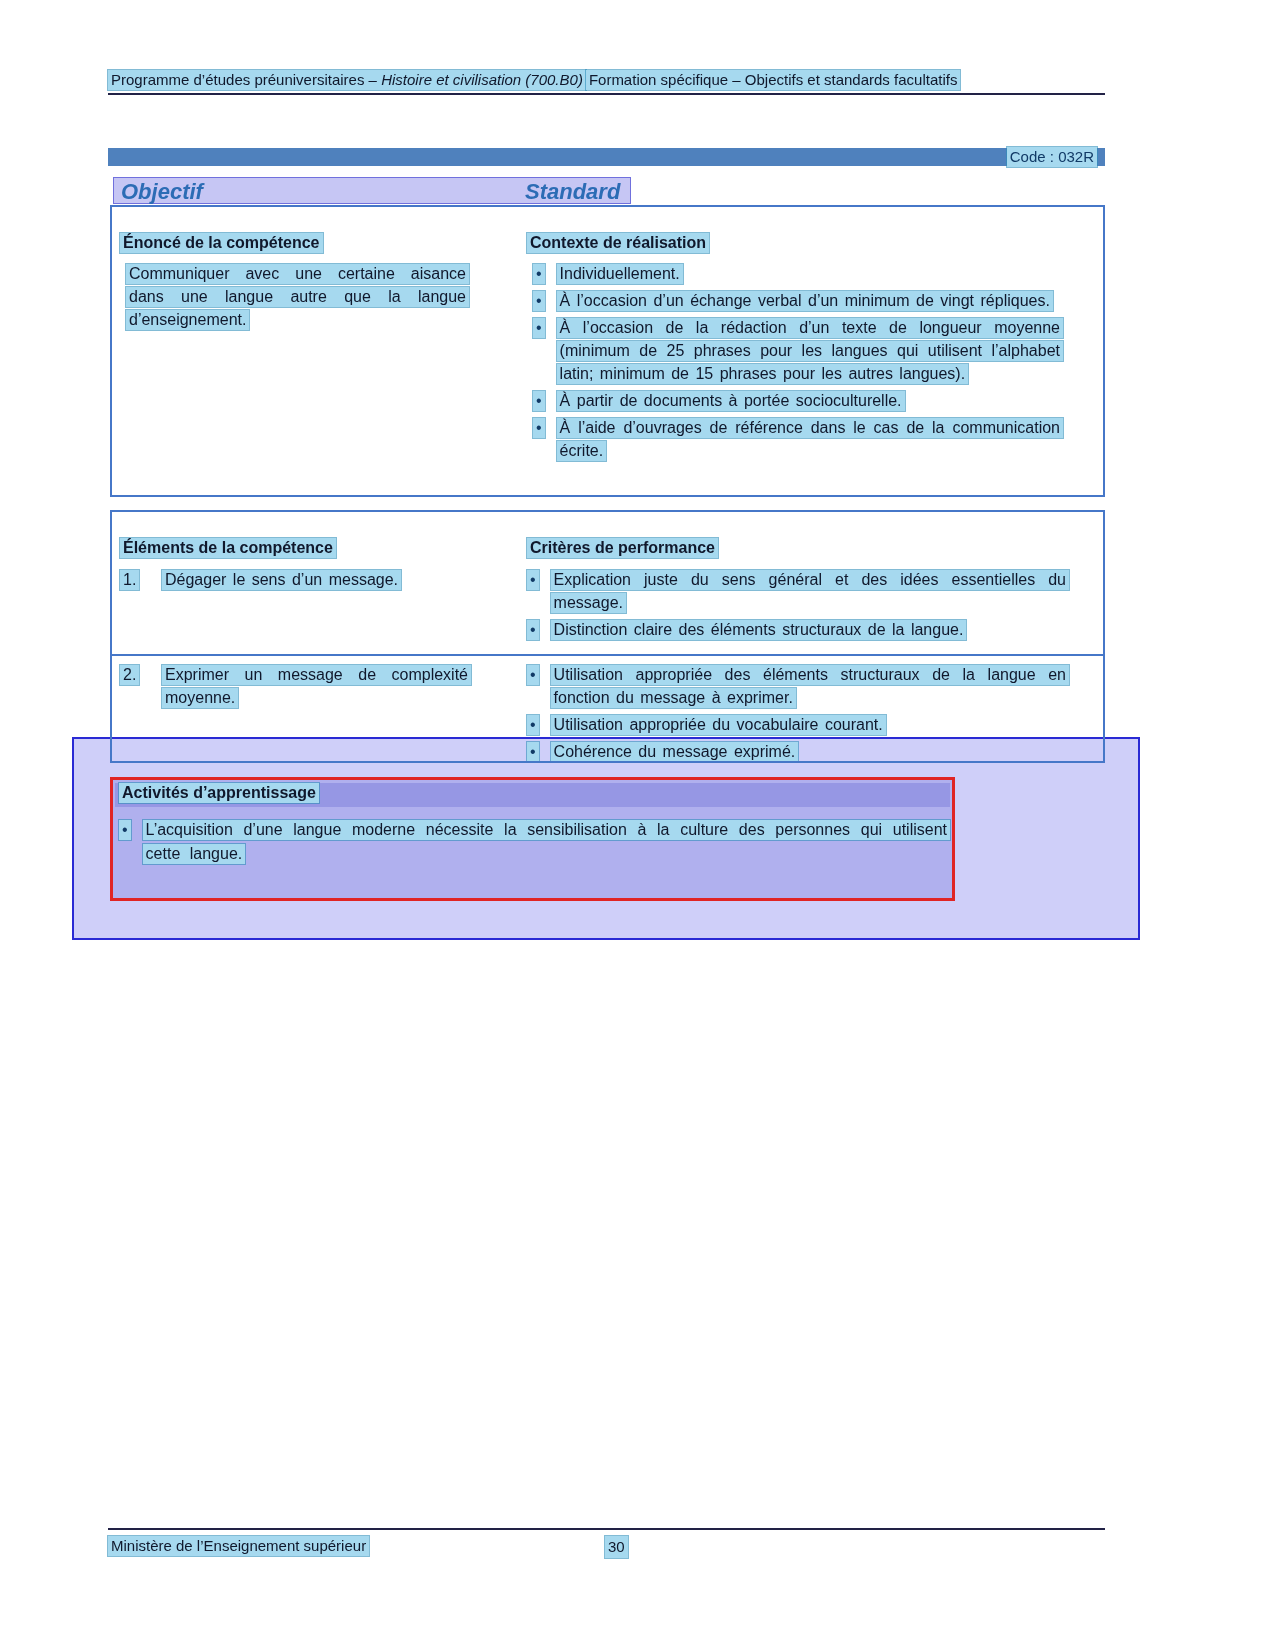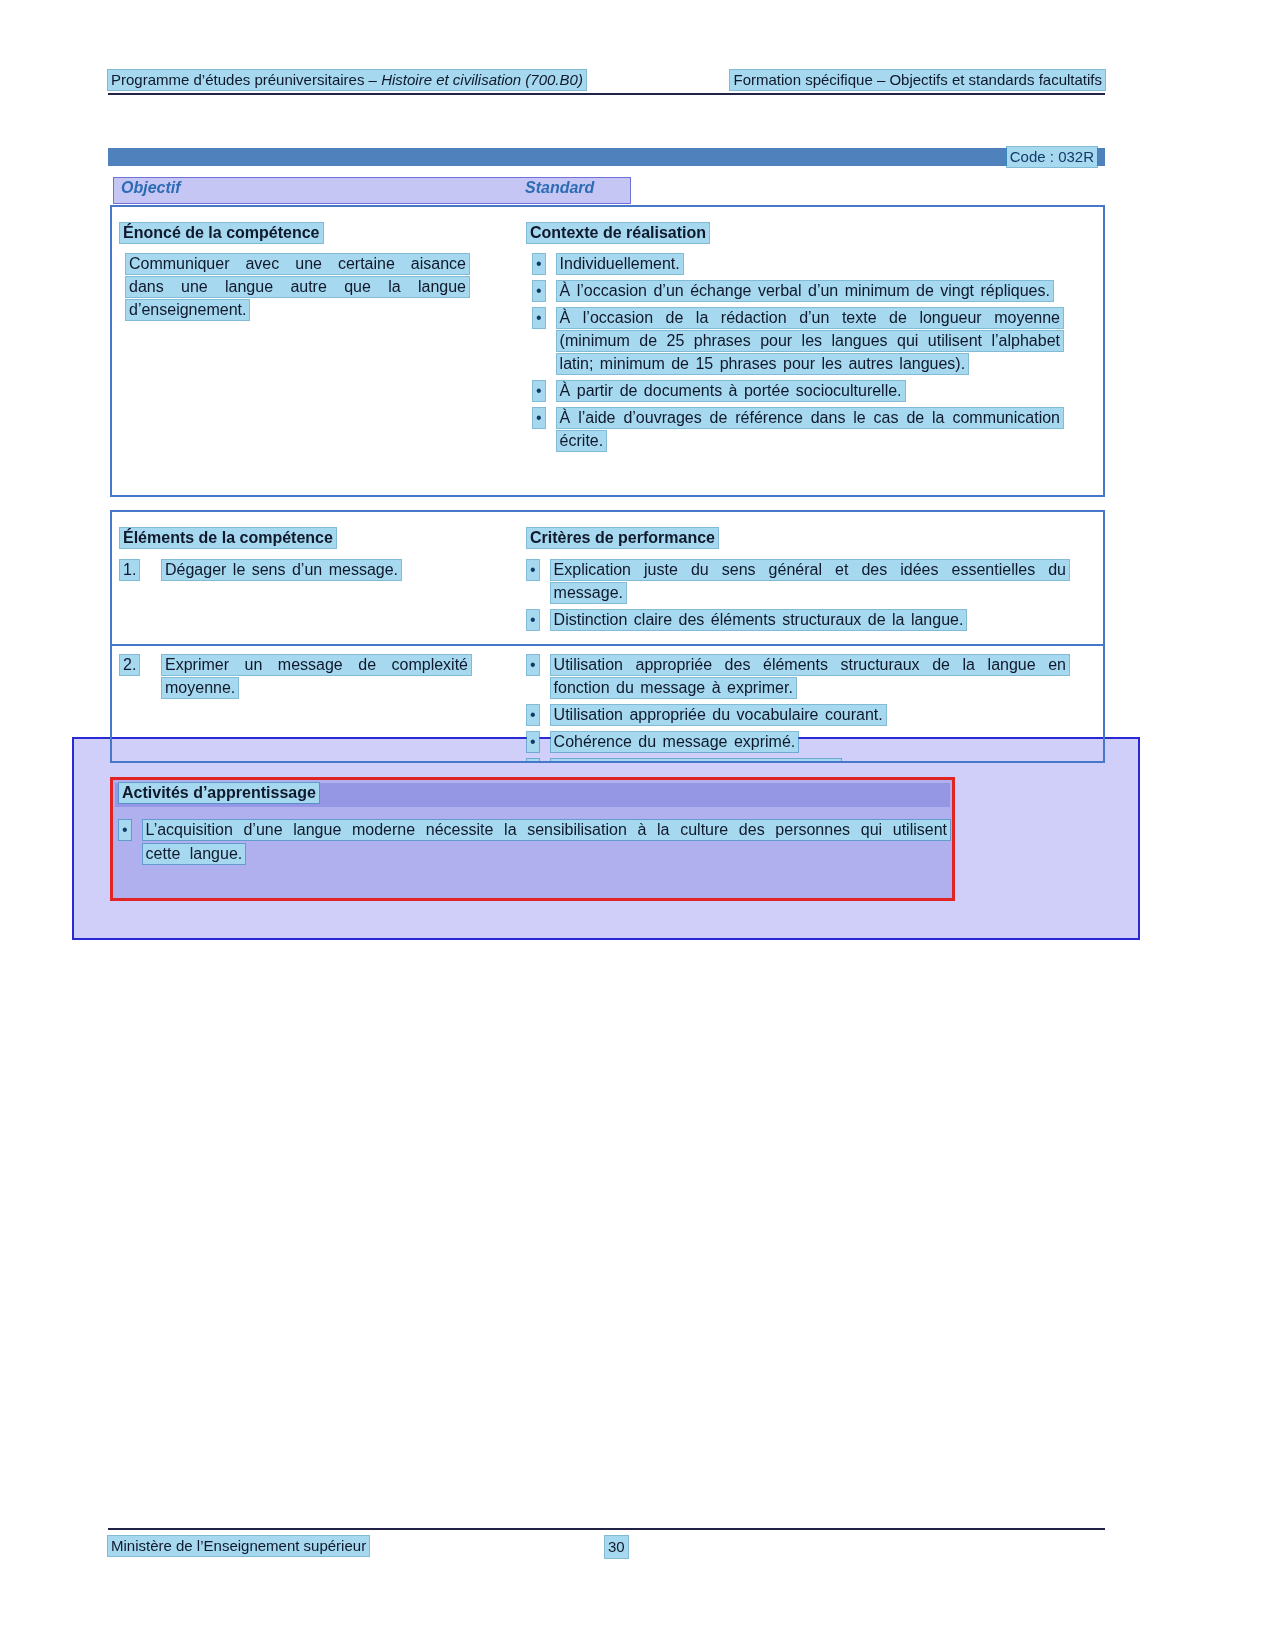--- a/index.html
+++ b/index.html
@@ -10,33 +10,33 @@
   
   .hl{
     background:var(--highlight-cyan,#a6d9ef);
     box-shadow:0 0 0 1px rgba(47,142,185,.6);
     padding:1px 3px 2px;
     -webkit-box-decoration-break:clone;
     box-decoration-break:clone;
   }
   .it{ font-style:italic; }
 
-  .top-header{ position:absolute; left:108px; top:70px; width:997px; display:flex; justify-content:space-between; font-size:15px; line-height:19px; }
+  .top-header{ position:absolute; left:108px; top:70px; width:997px; display:flex; font-size:15px; line-height:19px; }
   .header-rule{ position:absolute; left:108px; top:93px; width:997px; height:2px; background:#222246; }
 
   .code-bar{ position:absolute; left:108px; top:148px; width:997px; height:18px; background:var(--bar-blue,#4f81bd); display:flex; align-items:center; justify-content:flex-end; padding-right:8px; font-size:15px; color:#113a66; }
 
-  .col-titles{ position:absolute; left:114px; top:178px; width:516px; height:25px; background:var(--lavender-band,#c6c6f4); box-shadow:0 0 0 1px #7070dd; font-size:16px; font-weight:bold; font-style:italic; color:var(--title-blue,#2c6cb5); }
+  .col-titles{ position:absolute; left:114px; top:178px; width:516px; height:25px; background:var(--lavender-band,#c6c6f4); box-shadow:0 0 0 1px #7070dd; font-size:22px; font-weight:bold; font-style:italic; color:var(--title-blue,#2c6cb5); }
   .col-titles .objectif{ position:absolute; left:7px; top:1px; }
   .col-titles .standard{ position:absolute; left:411px; top:1px; }
 
   .tbl{ position:absolute; left:110px; width:995px; border:2px solid var(--table-border-blue,#4677c8); font-size:16px; overflow:hidden; background:transparent; }
   .tbl1{ top:205px; height:292px; }
   .tbl2{ top:510px; height:253px; }
-  .tbl-header{ display:grid; grid-template-columns:407px 1fr; padding:16px 8px 3px; font-weight:bold; line-height:20px; }
+  .tbl-header{ display:grid; grid-template-columns:407px 1fr; padding:26px 8px 3px; font-weight:bold; line-height:20px; }
   .tbl-body{ display:grid; grid-template-columns:407px 1fr; padding:6px 14px 4px; }
   .t2-row{ display:grid; grid-template-columns:407px 1fr; padding:7px 8px 4px; }
   .t2-sep{ border-top:2px solid var(--table-border-blue,#4677c8); margin-top:5px; }
 
   .cell-left{ padding-right:64px; text-align:justify; line-height:23px; }
   .cell-left .hl{ word-spacing:3px; }
 
   .bullet-item{ display:flex; gap:12px; margin-bottom:4px; line-height:23px; }
   .bullet-dot{ flex:0 0 auto; color:#113a66; }
   .btext{ flex:1 1 auto; text-align:justify; margin-right:26px; }

